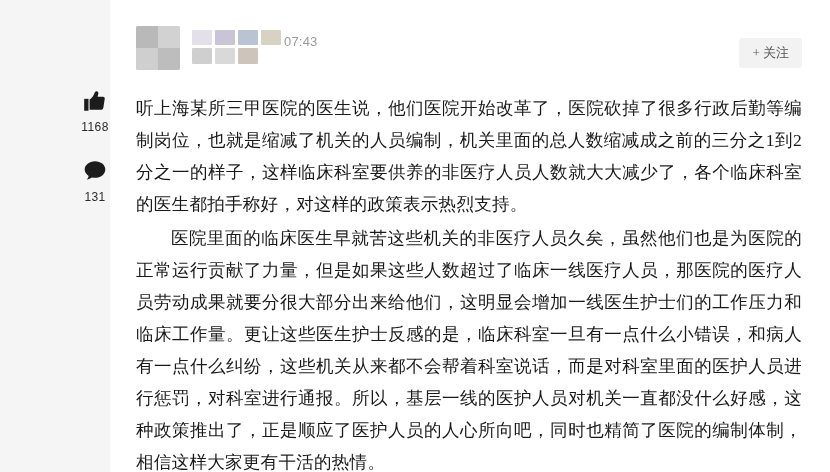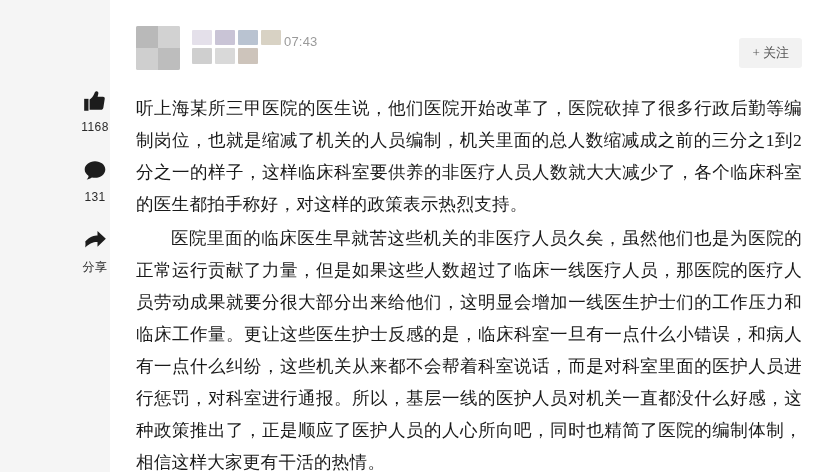--- a/index.html
+++ b/index.html
@@ -188,28 +188,20 @@
     <div class="rail-item">
       <span class="rail-glyph">
         <svg width="26" height="26" viewBox="0 0 24 24" fill="#1c1c1c">
           <path d="M12 3C6.7 3 2.5 6.4 2.5 10.6c0 2.4 1.4 4.5 3.6 5.9-.2 1.1-.8 2.4-1.8 3.4 1.8-.2 3.5-1 4.8-1.9 .9.2 1.9.3 2.9.3 5.3 0 9.5-3.4 9.5-7.7S17.3 3 12 3z"></path>
         </svg>
       </span>
       <span class="rail-label">131</span>
     </div>
 
 
-    <div class="rail-item">
-      <span class="rail-glyph">
-        <svg width="26" height="26" viewBox="0 0 24 24" fill="#1c1c1c">
-          <path d="M3 12.4c4.6-4.6 8.4-5.4 11.3-5.4V2.8L22 10l-7.7 7.2v-4.3c-3.6-.2-7 .9-11.3 5.1 .2-2.1.4-3.9 0-5.6z"></path>
-        </svg>
-      </span>
-      <span class="rail-label">分享</span>
-    </div>
 
   </div>
 
   <div class="card">
 
     <div class="header">
       <div class="avatar">
         <span class="a-tl"></span>
           <span class="a-tr"></span>
         <span class="a-bl"></span>

